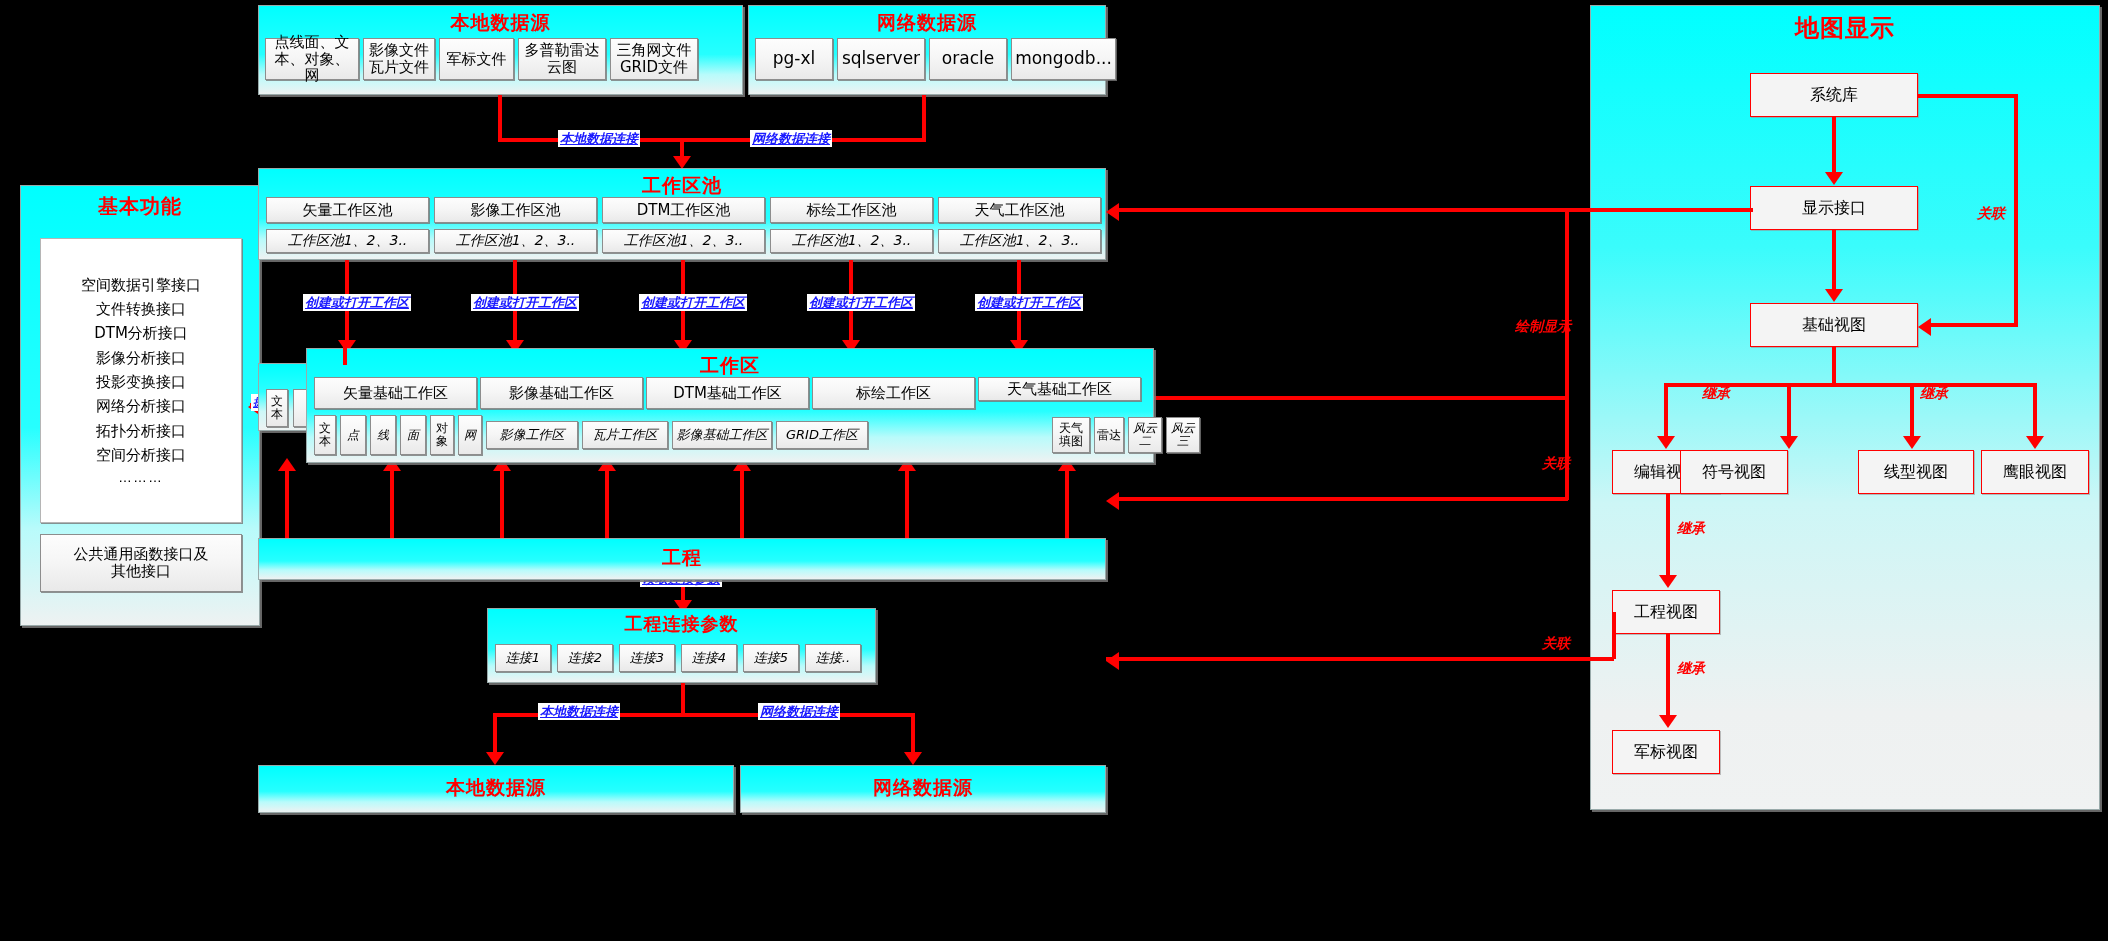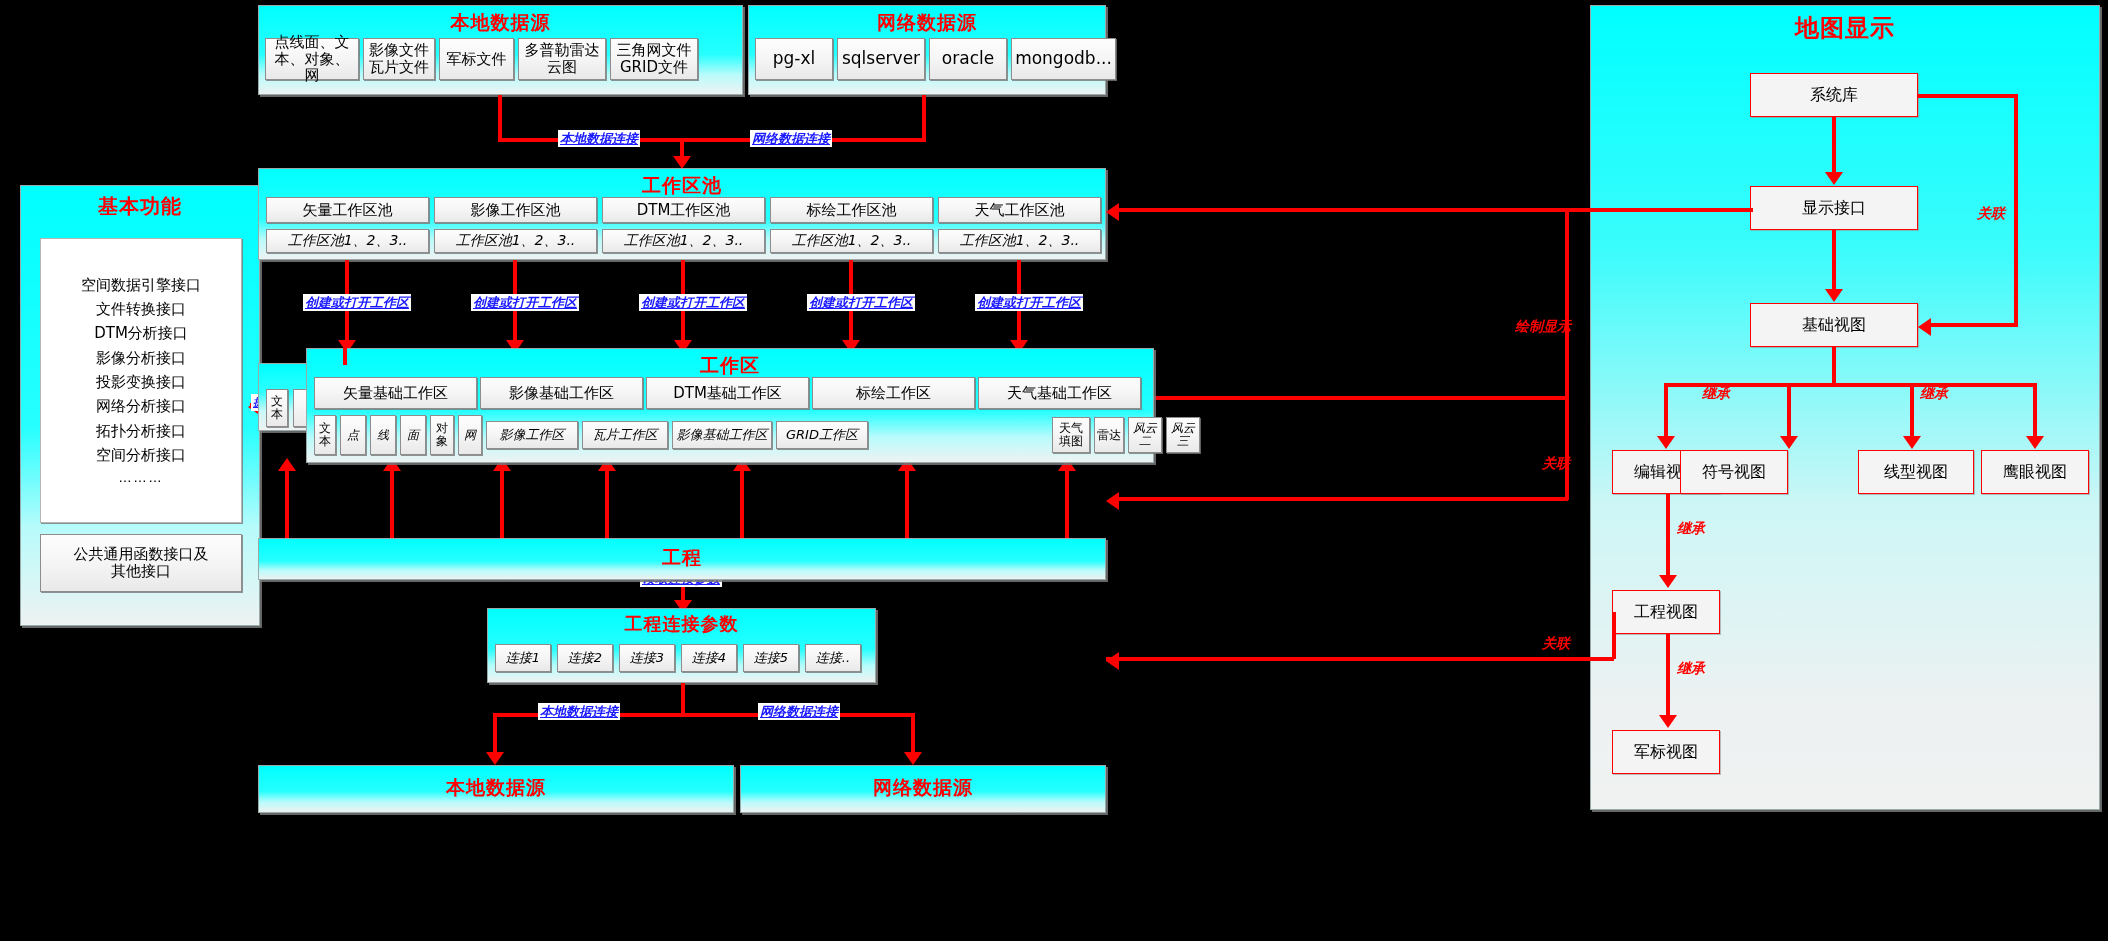--- a/index.html
+++ b/index.html
@@ -196,21 +196,21 @@
   <div class="arw down" style="left:1010px;top:340px;"></div>
   <div class="lbl" style="left:975px;top:294px;">创建或打开工作区</div>
 
   <div class="panel" id="wsPanel" style="left:258px;top:348px;width:848px;height:115px;margin-left:48px;">
     <div class="panel-title">工作区</div>
     <div class="row" style="left:7px;top:28px;gap:3px;">
       <div class="bx t15" style="width:163px;height:32px;">矢量基础工作区</div>
       <div class="bx t15" style="width:163px;height:32px;">影像基础工作区</div>
       <div class="bx t15" style="width:163px;height:32px;">DTM基础工作区</div>
       <div class="bx t15" style="width:163px;height:32px;">标绘工作区</div>
-      <div class="bx t15" style="width:163px;height:32px;">天气基础工作区</div>
+      <div class="bx t15" style="width:163px;height:24px;">天气基础工作区</div>
     </div>
     <div class="row" style="left:7px;top:66px;gap:4px;align-items:center;">
       <div class="bx tiny" style="width:22px;height:40px;">文
 本</div>
       <div class="bx tiny ital" style="width:26px;height:40px;">点</div>
       <div class="bx tiny ital" style="width:26px;height:40px;">线</div>
       <div class="bx tiny ital" style="width:26px;height:40px;">面</div>
       <div class="bx tiny" style="width:24px;height:40px;">对
 象</div>
       <div class="bx tiny ital" style="width:24px;height:40px;">网</div>

